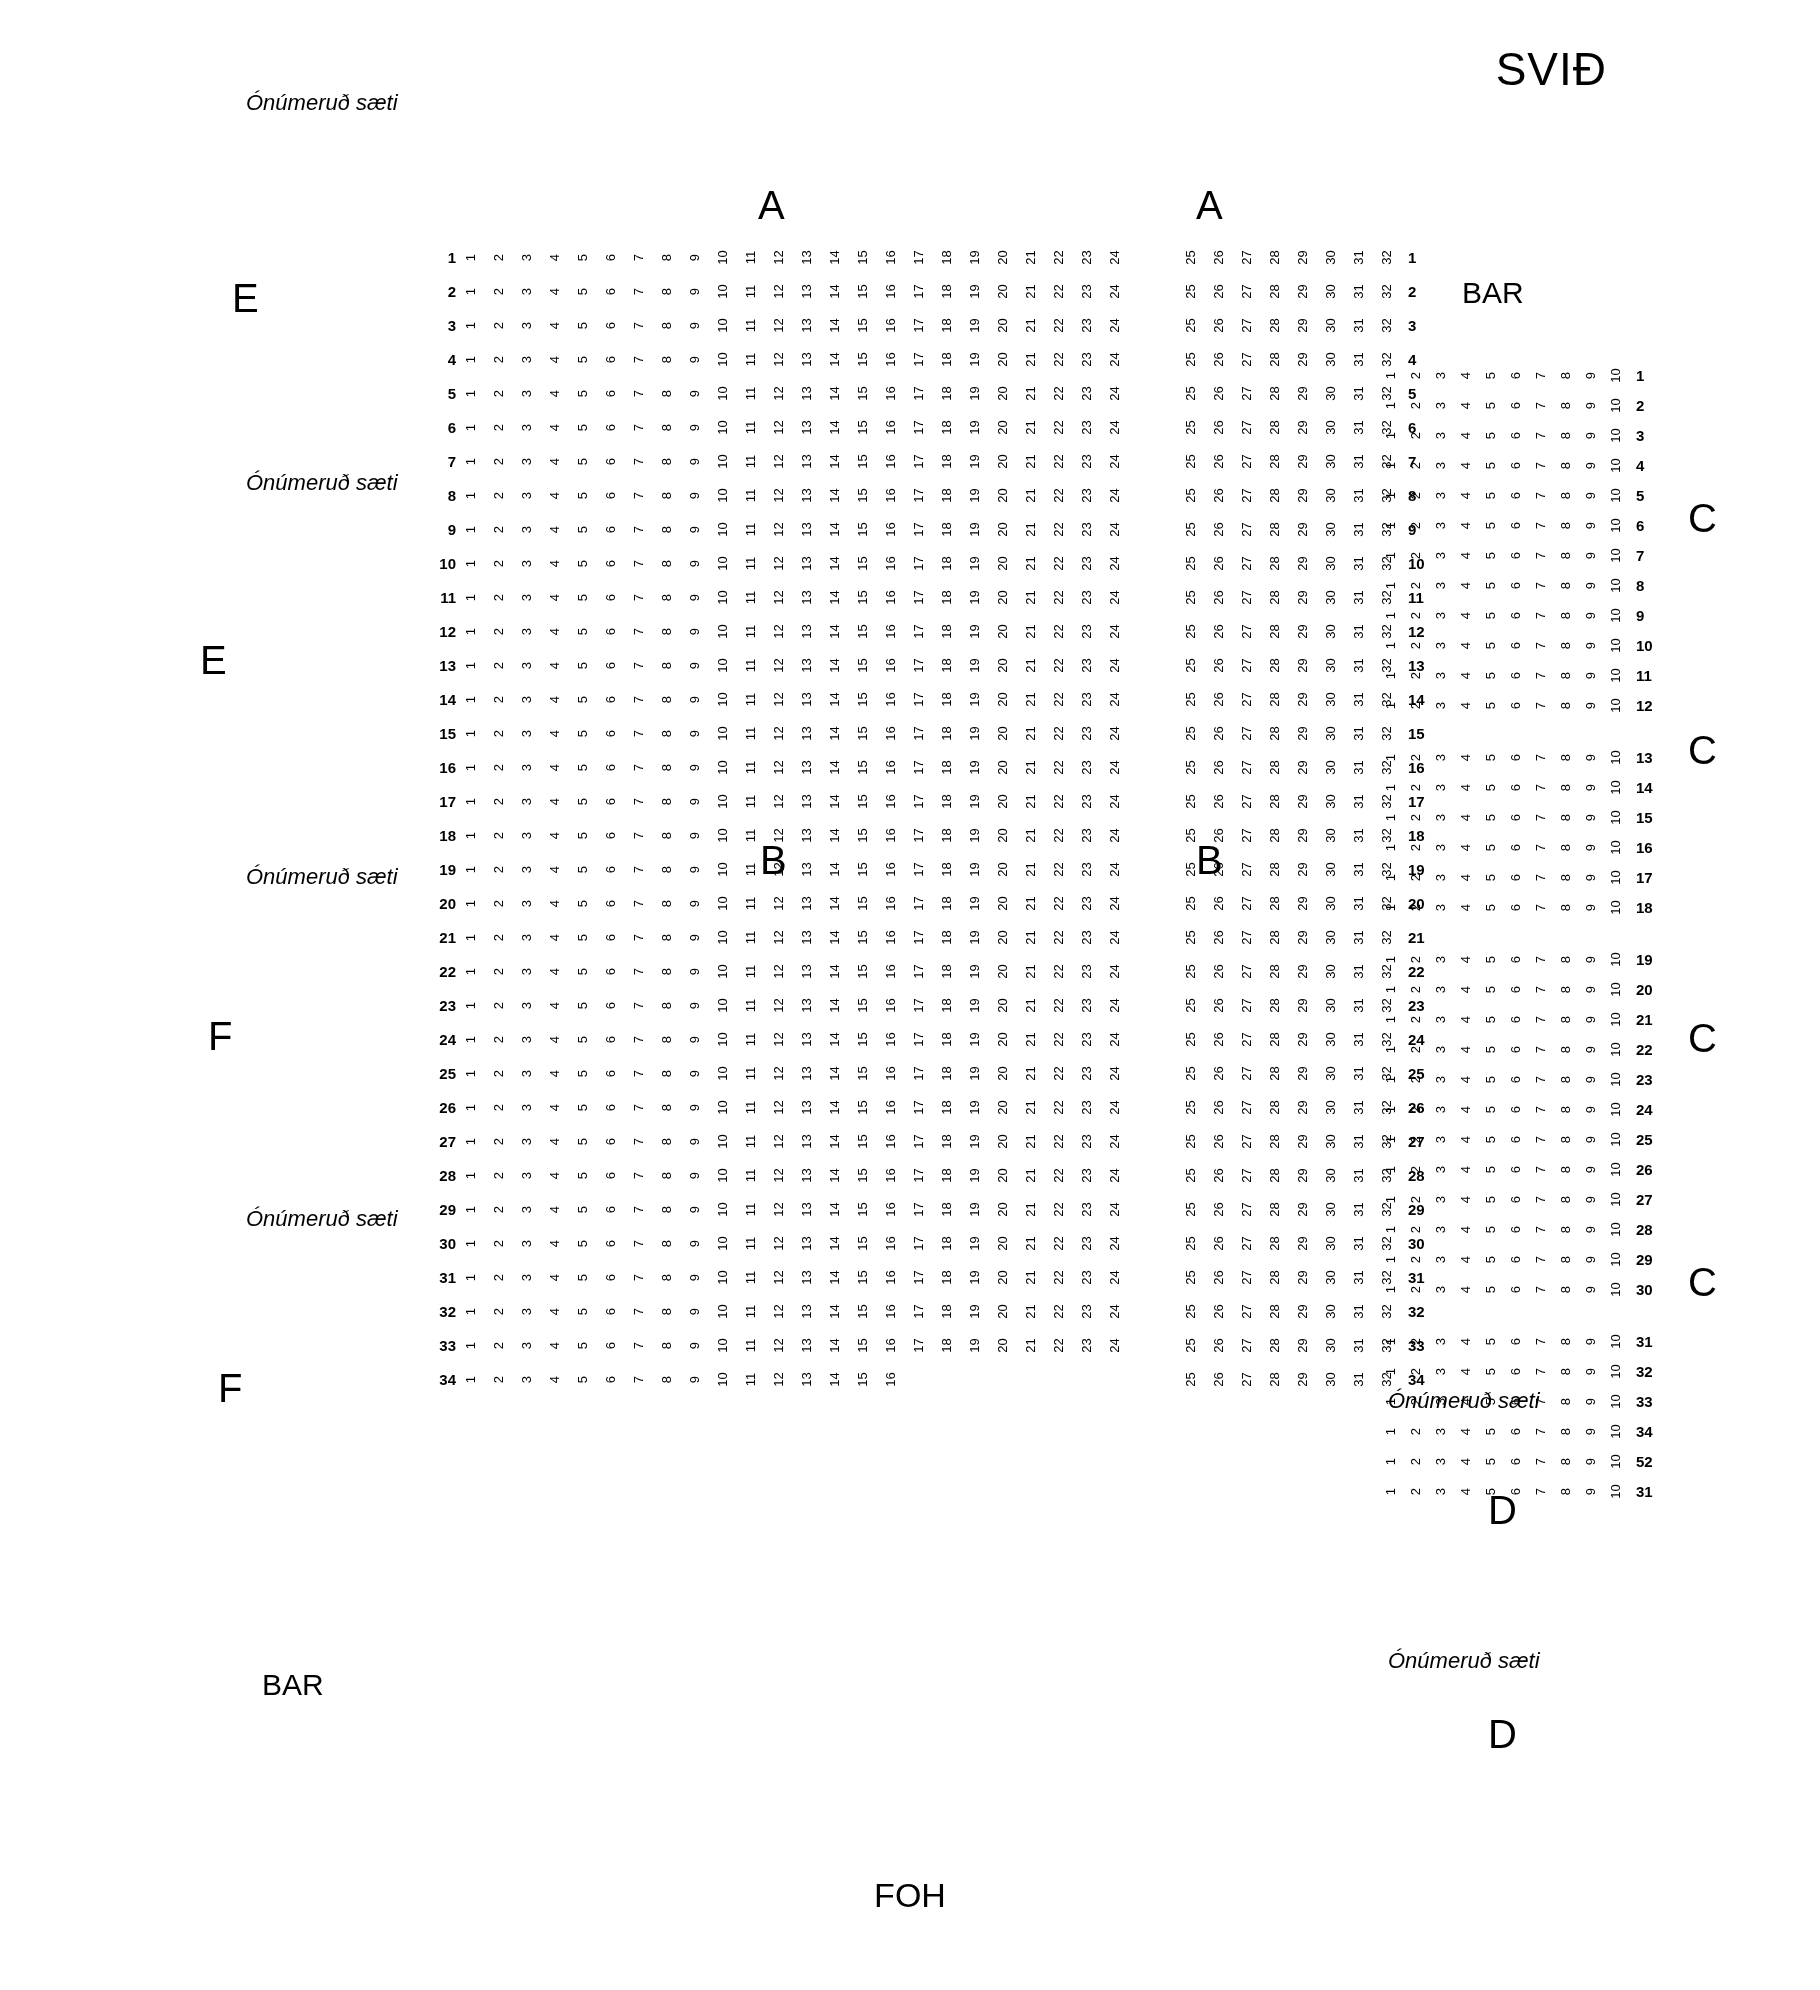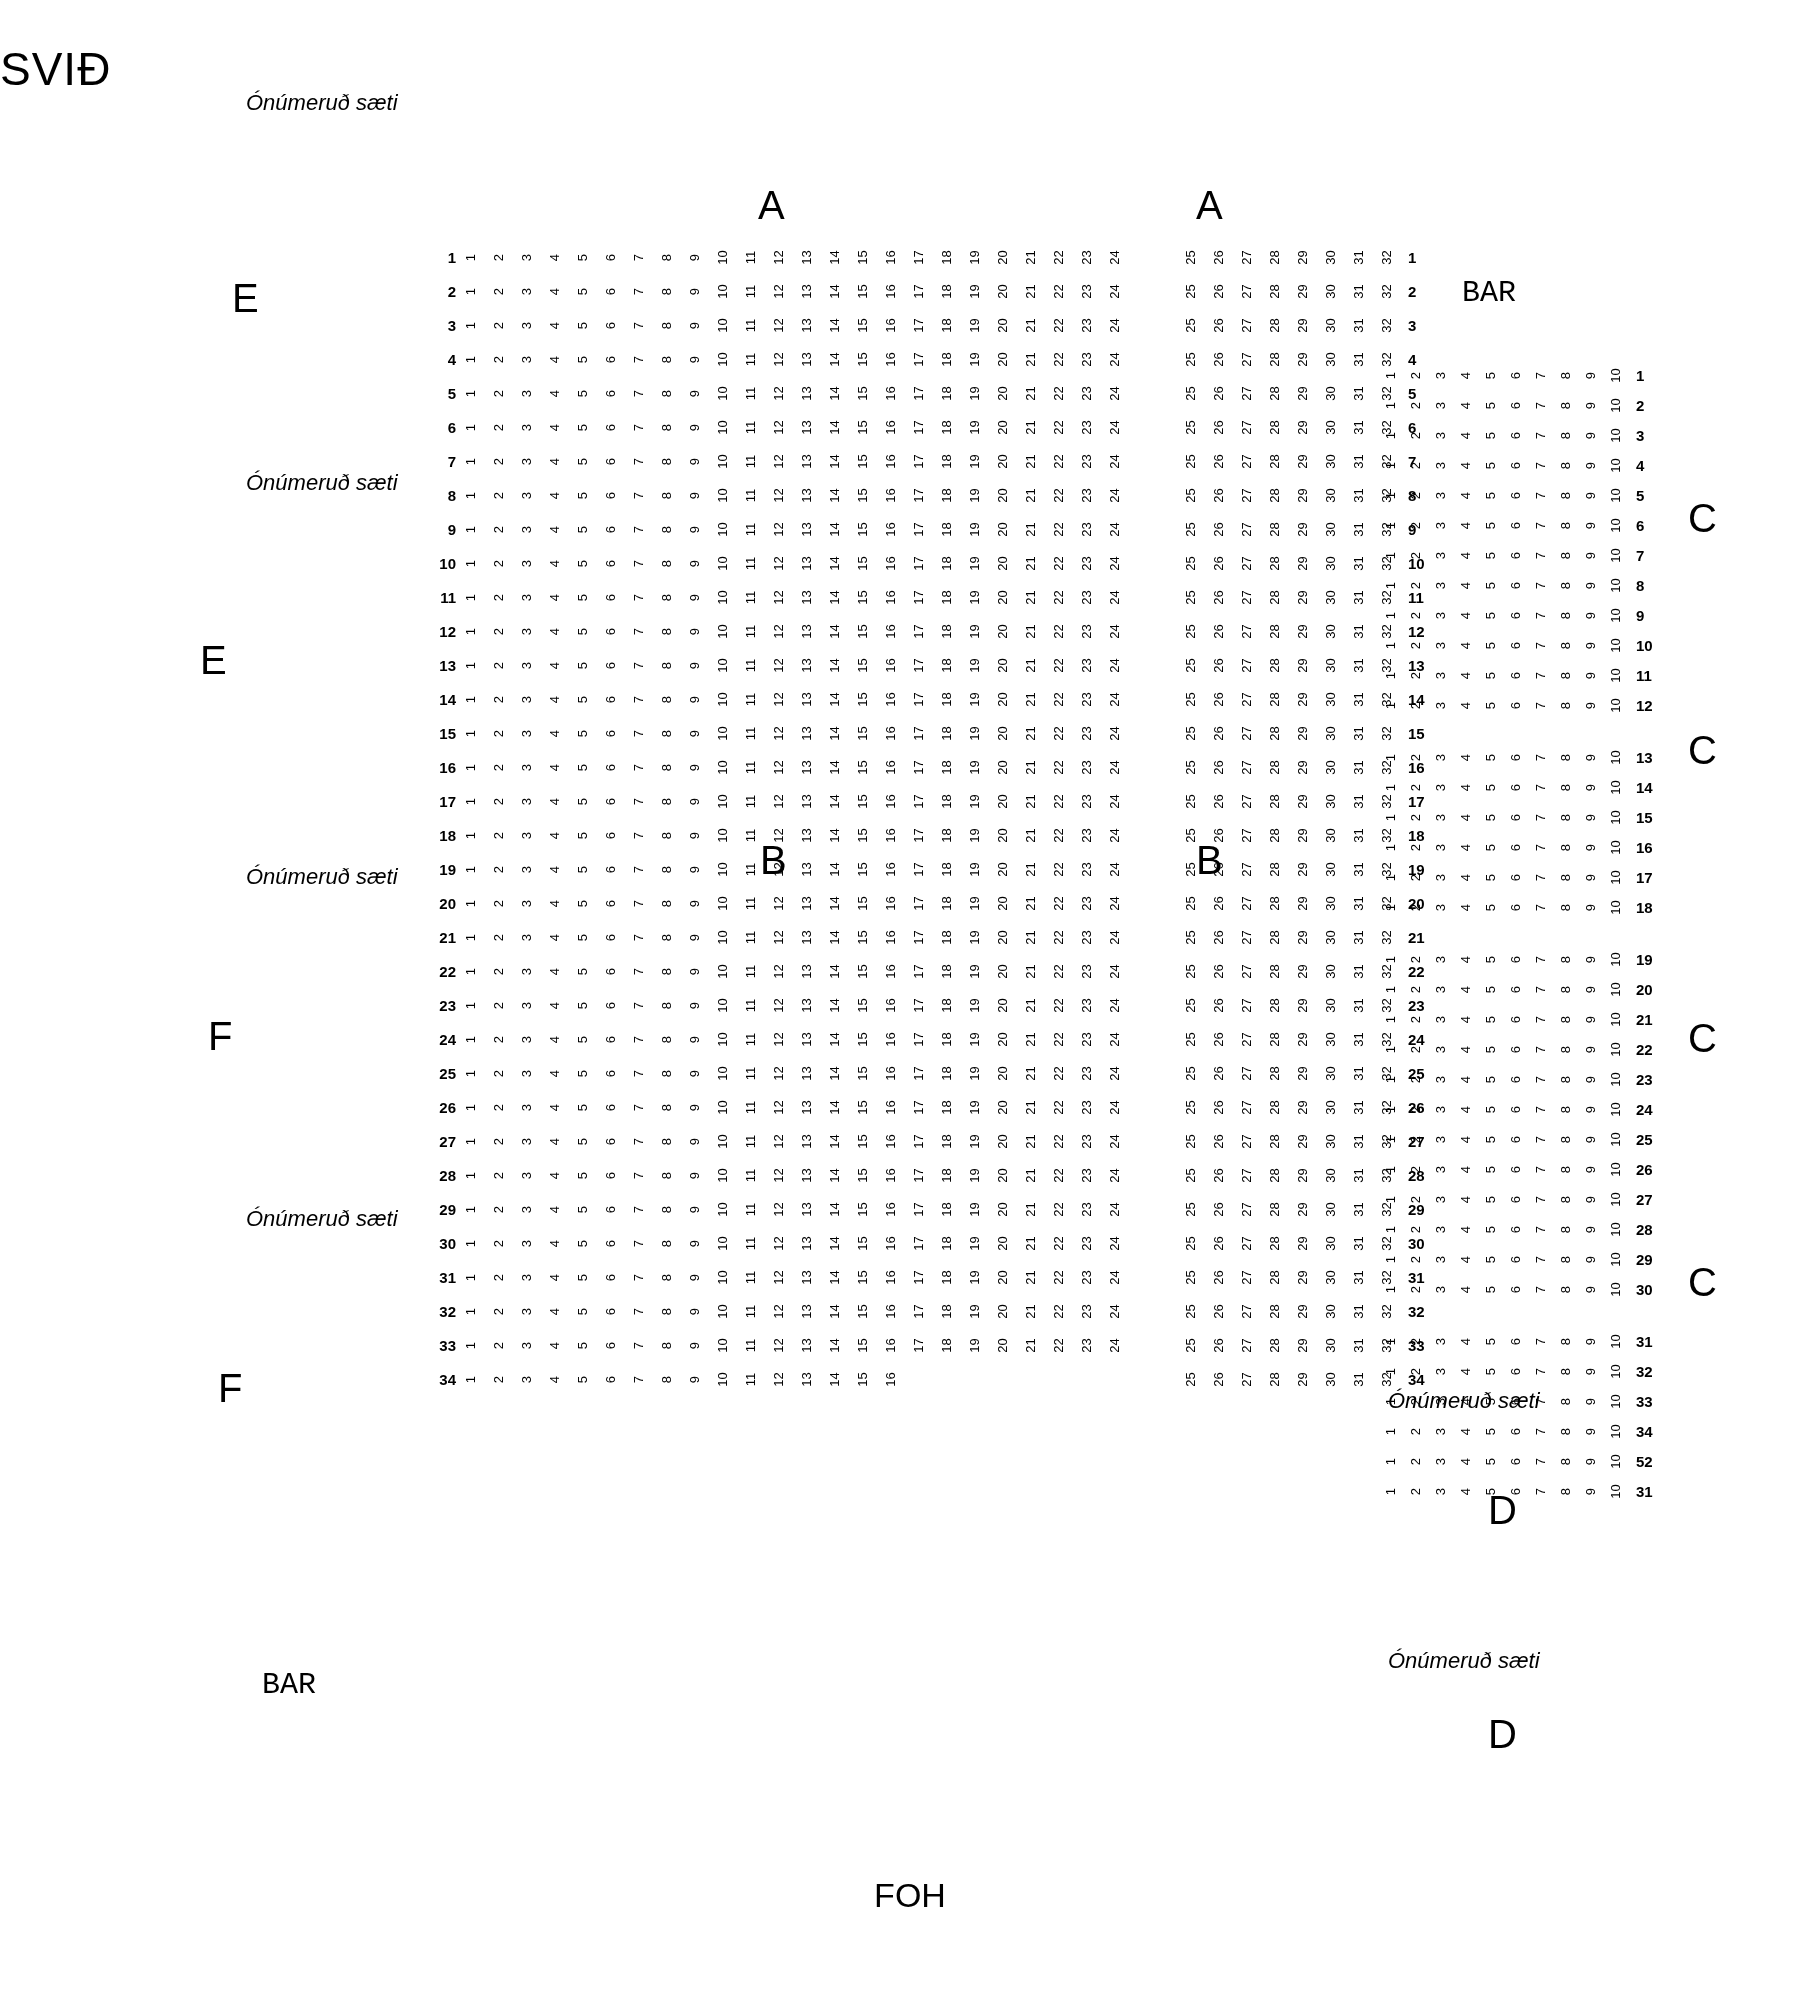--- a/index.html
+++ b/index.html
@@ -14,33 +14,33 @@
     font-family: "Liberation Sans", sans-serif;
     color: #000000;
     overflow: hidden;
   }
 
   .abs { position: absolute; }
 
   
   #stage-label {
     left: 0; top: 42px; width: 1607px;
-    text-align: left;
+    text-align: right;
     font-size: 46px;
     letter-spacing: 1px;
   }
   #foh-label {
     left: 0; top: 1876px; width: 1820px;
     text-align: center;
     font-size: 34px;
   }
 
   .zone-letter { font-size: 40px; line-height: 1; }
   .section-letter { font-size: 40px; line-height: 1; }
-  .bar-label { font-size: 30px; line-height: 1; font-family: Liberation Mono, monospace; }
+  .bar-label { font-size: 30px; line-height: 1; }
   .unnum-label { font-size: 22px; line-height: 1; white-space: nowrap; font-style: italic; }
 
   
   .block { position: absolute; }
 
   .seat-row {
     display: flex;
     align-items: center;
     height: 34px;
   }

